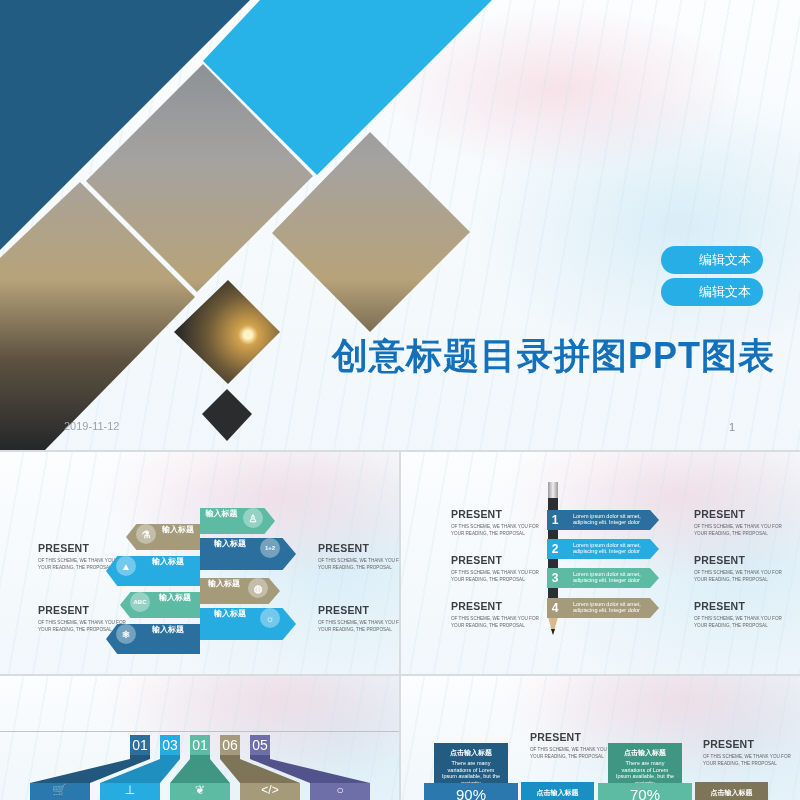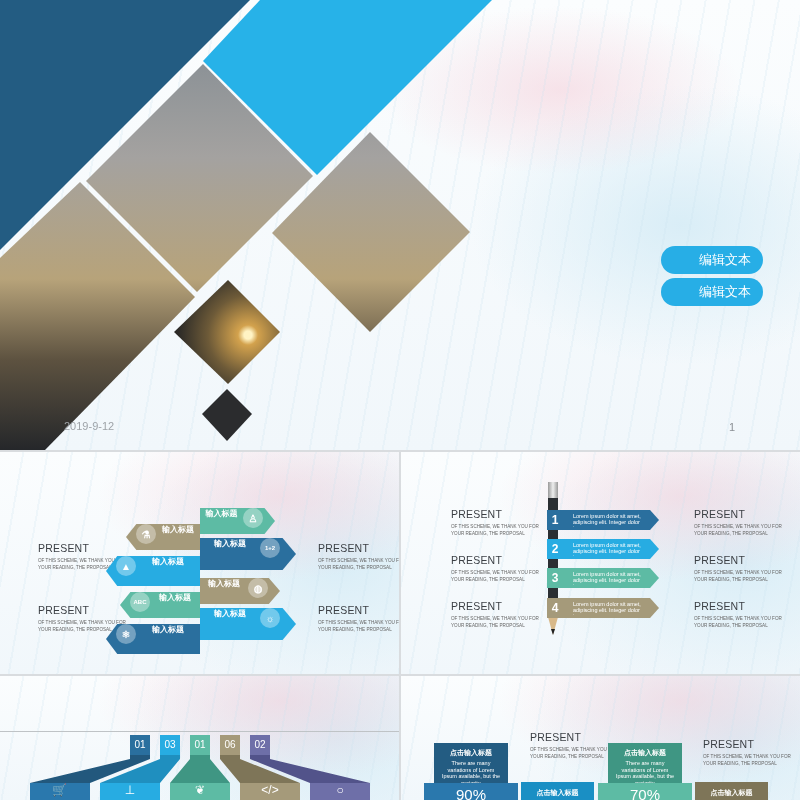--- a/index.html
+++ b/index.html
@@ -22,36 +22,36 @@
   .s1-date { position:absolute; left:64px; top:420px; font-size:11px; color:#9ea3a8; }
   .s1-page { position:absolute; left:729px; top:421px; font-size:11px; color:#8a8f94; }
 
   
   #s2 { left:0; top:452px; width:399px; height:222px; }
   #s3 { left:401px; top:452px; width:399px; height:222px; }
   #s4 { left:0; top:676px; width:399px; height:124px; }
   #s5 { left:401px; top:676px; width:399px; height:124px; }
 
   .pres { position:absolute; width:90px; }
-  .pres h4 { font-size:10.5px; font-weight:normal; color:#3b3f44; letter-spacing:0.2px; }
+  .pres h4 { font-size:10.5px; font-weight:bold; color:#3b3f44; letter-spacing:0.2px; }
   .pres p { font-size:4.6px; line-height:7px; color:#666; margin-top:3px; text-transform:uppercase; }
 
   .arrow { position:absolute; height:26px; color:#fff; font-size:8px; font-weight:bold; display:flex; align-items:flex-start; }
   .arrow .lbl { flex:1; text-align:center; }
   .icon-circle { width:20px; height:20px; border-radius:50%; background:rgba(255,255,255,0.35); display:flex; align-items:center; justify-content:center; font-size:10px; color:#fff; flex:none; }
 
   .pencil { position:absolute; left:147px; top:30px; width:10px; height:135px; background:#2b2f33; }
   .pencil-top { position:absolute; left:147px; top:30px; width:10px; height:16px; background:linear-gradient(90deg,#999,#eee,#999); }
   .pencil-tip { position:absolute; left:147px; top:165px; width:0; height:0; border-left:5px solid transparent; border-right:5px solid transparent; border-top:18px solid #d8b98a; }
   .pencil-lead { position:absolute; left:150px; top:177px; width:0; height:0; border-left:2px solid transparent; border-right:2px solid transparent; border-top:6px solid #222; }
   .banner { position:absolute; left:146px; width:112px; height:20px; display:flex; align-items:center; color:#fff; clip-path: polygon(0 0, 92% 0, 100% 50%, 92% 100%, 0 100%); }
   .banner .num { width:16px; text-align:center; font-size:12px; font-weight:bold; }
   .banner .txt { font-size:5.5px; line-height:6px; padding-left:10px; width:80px; overflow:hidden; height:14px; }
 
-  .numtab { position:absolute; top:59px; width:20px; height:20px; color:#fff; font-size:10px; text-align:center; line-height:20px; }
+  .numtab { position:absolute; top:59px; width:20px; height:20px; color:#fff; font-size:14px; text-align:center; line-height:20px; }
   .funnel { position:absolute; top:79px; height:45px; }
   .funnel-box { position:absolute; top:113px; width:60px; height:20px; display:flex; justify-content:center; color:#fff; font-size:12px; }
 
   .card { position:absolute; color:#fff; text-align:center; }
   .card h5 { font-size:7px; font-weight:bold; margin-top:8px; }
   .card p { font-size:5.5px; line-height:6.5px; padding:0 6px; margin-top:2px; }
   .card .pct { font-size:15px; margin-top:3px; }
 </style>
 </head>
 <body>
@@ -64,21 +64,22 @@
 
   <div class="poly photo-bg" style="clip-path:polygon(0 258px, 80px 182px, 195px 297px, 45px 450px, 0 450px);"></div>
   <div class="poly photo-bg" style="clip-path:polygon(203px 64px, 313px 176px, 197px 292px, 86px 181px);"></div>
   <div class="poly photo-bg" style="clip-path:polygon(370px 132px, 470px 232px, 370px 332px, 272px 233px);"></div>
   <div class="poly" style="background:radial-gradient(circle at 248px 335px, #fff3c4 0 4px, #d3a24d 10px, #6d5a38 40px, #2b2a27 70px); clip-path:polygon(228px 280px, 280px 332px, 228px 384px, 174px 332px);"></div>
   <div class="poly" style="background:#2b2c2e; clip-path:polygon(227px 389px, 252px 414px, 227px 441px, 202px 414px);"></div>
 
   <div class="pill" style="top:246px;">编辑文本</div>
   <div class="pill" style="top:278px;">编辑文本</div>
 
-  <div class="s1-date">2019-9-12</div>
+  <div class="s1-title">创意标题目录拼图PPT图表</div>
+  <div class="s1-date">2019-11-12</div>
   <div class="s1-page">1</div>
 </div>
 
 <div class="slide" id="s2">
   <div class="stripes"></div>
 
   <div class="pres" style="left:38px; top:90px;">
     <h4>PRESENT</h4>
     <p>OF THIS SCHEME, WE THANK YOU FOR YOUR READING, THE PROPOSAL</p>
   </div>
@@ -182,21 +183,21 @@
 </div>
 
 <div class="slide" id="s4">
   <div class="stripes"></div>
   <div style="position:absolute; left:0; top:55px; width:399px; height:1px; background:#bfc3c6;"></div>
 
   <div class="numtab" style="left:130px; background:#2a6f9e;">01</div>
   <div class="numtab" style="left:160px; background:#27ace2;">03</div>
   <div class="numtab" style="left:190px; background:#5dbba4;">01</div>
   <div class="numtab" style="left:220px; background:#a59a7a;">06</div>
-  <div class="numtab" style="left:250px; background:#6e6fa8;">02</div>
+  <div class="numtab" style="left:250px; background:#6e6fa8;">05</div>
 
   <div class="funnel" style="left:0; width:400px; background:#22587d; clip-path:polygon(130px 0,150px 0,150px 4px,90px 28px,90px 45px,30px 45px,30px 28px,130px 4px);"></div>
   <div class="funnel" style="left:0; width:400px; background:#1f8fbf; clip-path:polygon(160px 0,180px 0,180px 4px,160px 28px,160px 45px,100px 45px,100px 28px,160px 4px);"></div>
   <div class="funnel" style="left:0; width:400px; background:#3f9683; clip-path:polygon(190px 0,210px 0,210px 4px,230px 28px,230px 45px,170px 45px,170px 28px,190px 4px);"></div>
   <div class="funnel" style="left:0; width:400px; background:#7e7558; clip-path:polygon(220px 0,240px 0,240px 4px,300px 28px,300px 45px,240px 45px,240px 28px,220px 4px);"></div>
   <div class="funnel" style="left:0; width:400px; background:#52538a; clip-path:polygon(250px 0,270px 0,270px 4px,370px 28px,370px 45px,310px 45px,310px 28px,250px 4px);"></div>
 
   <div class="funnel-box" style="left:30px; top:107px; background:#2a78ad;">
       <span>🛒</span>
     </div>

